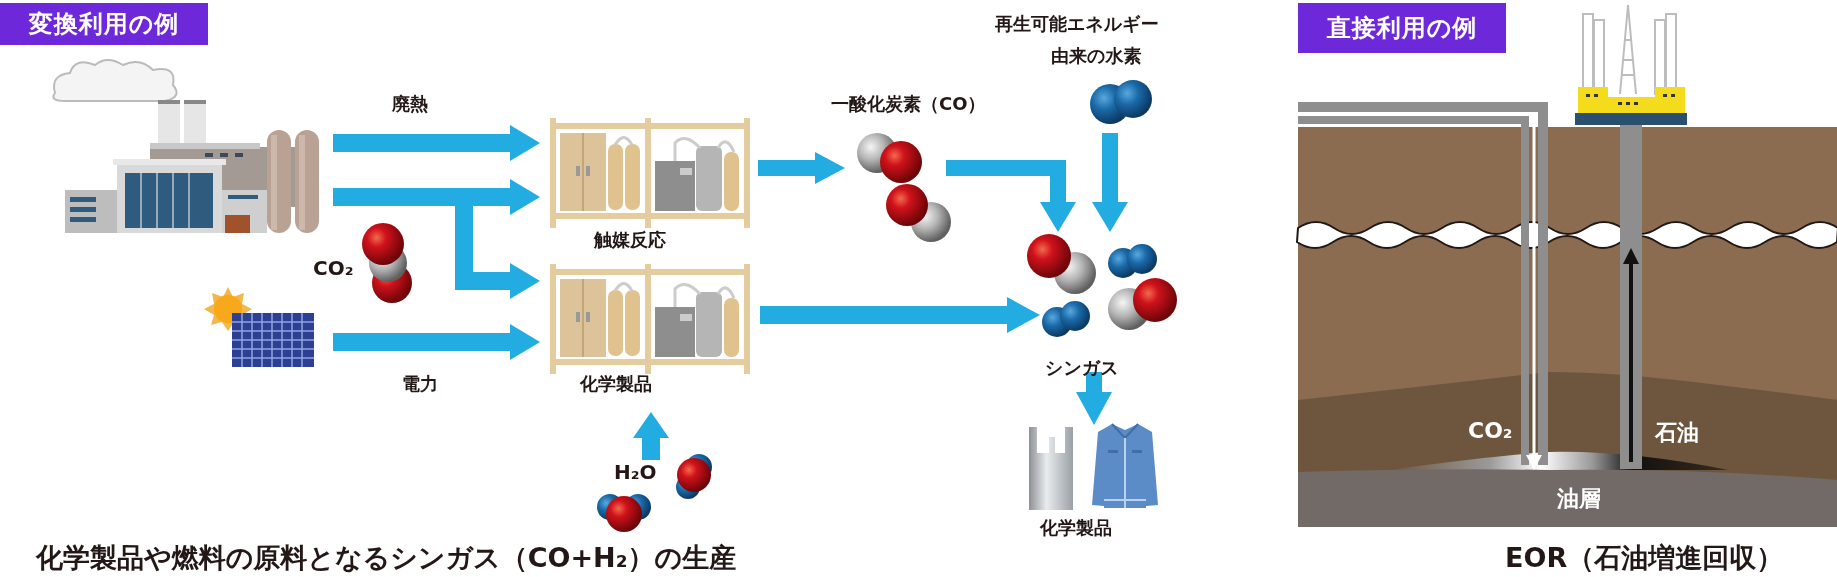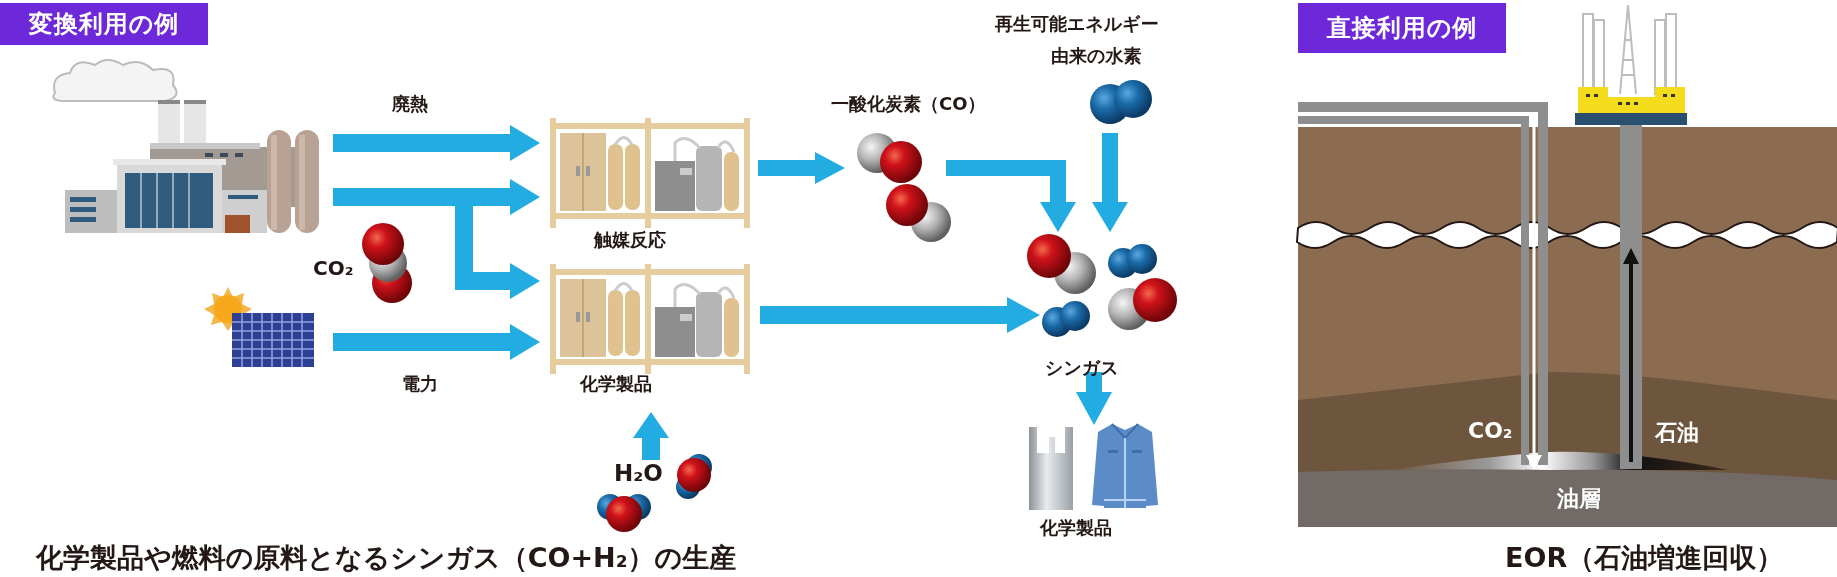--- a/index.html
+++ b/index.html
@@ -271,21 +271,21 @@
   <line x1="14" y1="80" x2="56" y2="80" stroke="#b8d3ef" stroke-width="2"></line>
   <rect x="18" y="30" width="10" height="3" fill="#3f6ea8"></rect>
     <rect x="42" y="30" width="10" height="3" fill="#3f6ea8"></rect>
 </svg>
 
 <div class="lbl" style="left:392px;top:92px;">廃熱</div>
 <div class="lbl" style="left:313px;top:256px;font-size:20px;">CO₂</div>
 <div class="lbl" style="left:594px;top:228px;">触媒反応</div>
 <div class="lbl" style="left:402px;top:372px;">電力</div>
 <div class="lbl" style="left:580px;top:372px;">化学製品</div>
-<div class="lbl" style="left:614px;top:460px;font-size:23px;">H₂O</div>
+<div class="lbl" style="left:614px;top:460px;font-size:20px;">H₂O</div>
 <div class="lbl" style="left:795px;top:92px;margin-left:36px;">一酸化炭素（CO）</div>
 <div class="lbl" style="left:995px;top:12px;">再生可能エネルギー</div>
 <div class="lbl" style="left:1051px;top:44px;">由来の水素</div>
 <div class="lbl" style="left:1045px;top:324px;margin-top:32px;">シンガス</div>
 <div class="lbl" style="left:1040px;top:516px;">化学製品</div>
 <div class="caption" style="left:0;top:540px;">化学製品や燃料の原料となるシンガス（CO+H₂）の生産</div>
 
 <div class="badge" style="left:1298px;top:3px;width:208px;height:50px;">直接利用の例</div>
 
 <svg style="left:1298px;top:0;" width="539" height="530" viewBox="0 0 539 530">

